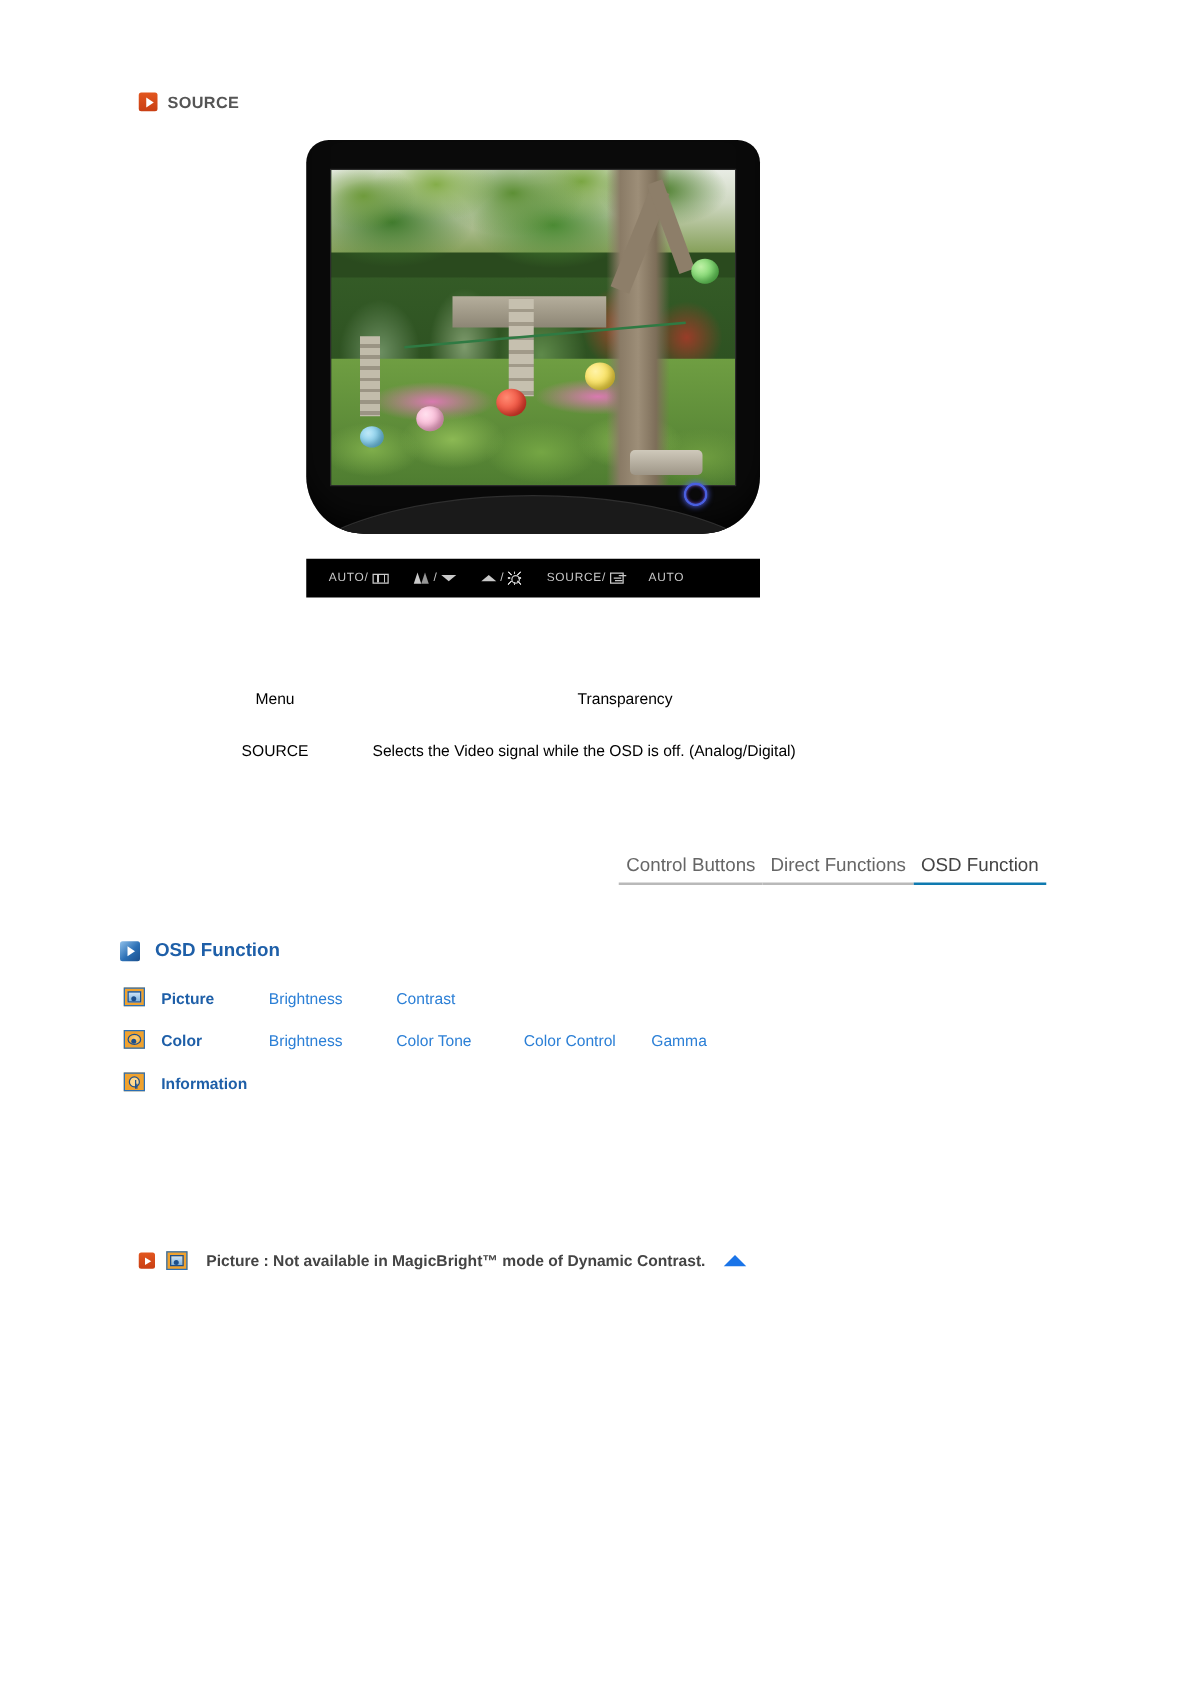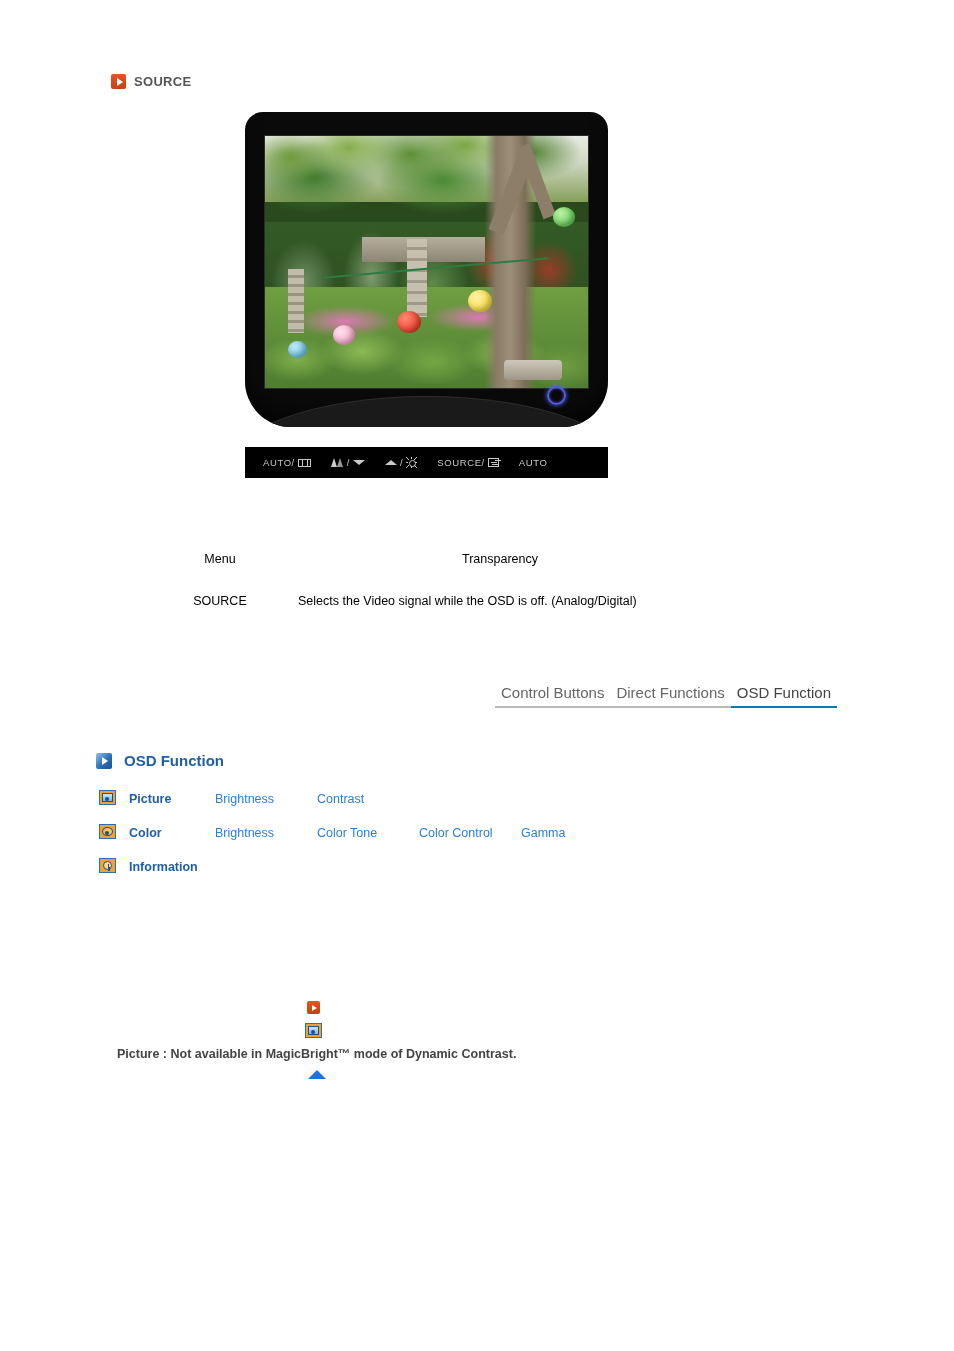--- a/index.html
+++ b/index.html
@@ -412,21 +412,20 @@
   .footnote {
     position: absolute;
     left: 111px;
     top: 1001px;
     display: flex;
     align-items: center;
     gap: 9px;
     font-size: 12.5px;
     font-weight: bold;
     color: #444444;
-    flex-direction: column;
   }
   .footnote .bullet-orange { width: 13px; height: 13px; }
   .footnote .bullet-orange .tri {
     border-left-width: 5px; border-top-width: 3.5px; border-bottom-width: 3.5px;
   }
   .footnote .fn-text { margin-left: 6px; white-space: nowrap; }
   .top-arrow {
     margin-left: 6px;
     width: 0; height: 0;
     border-left: 9px solid transparent;

